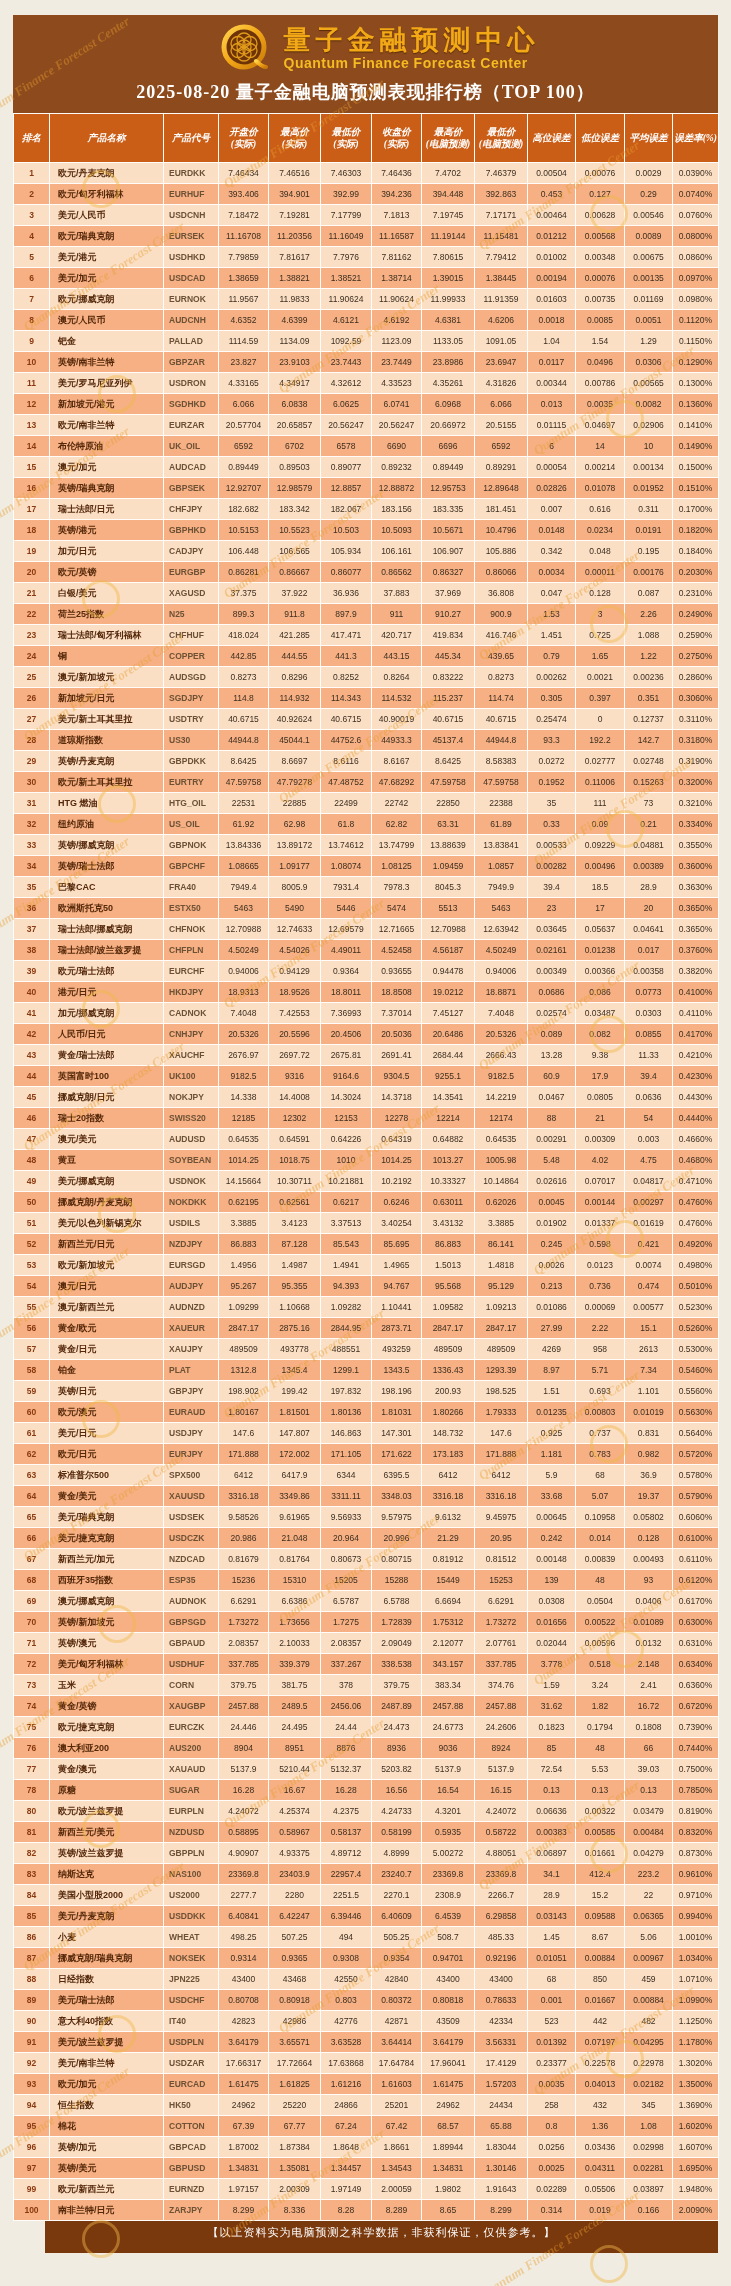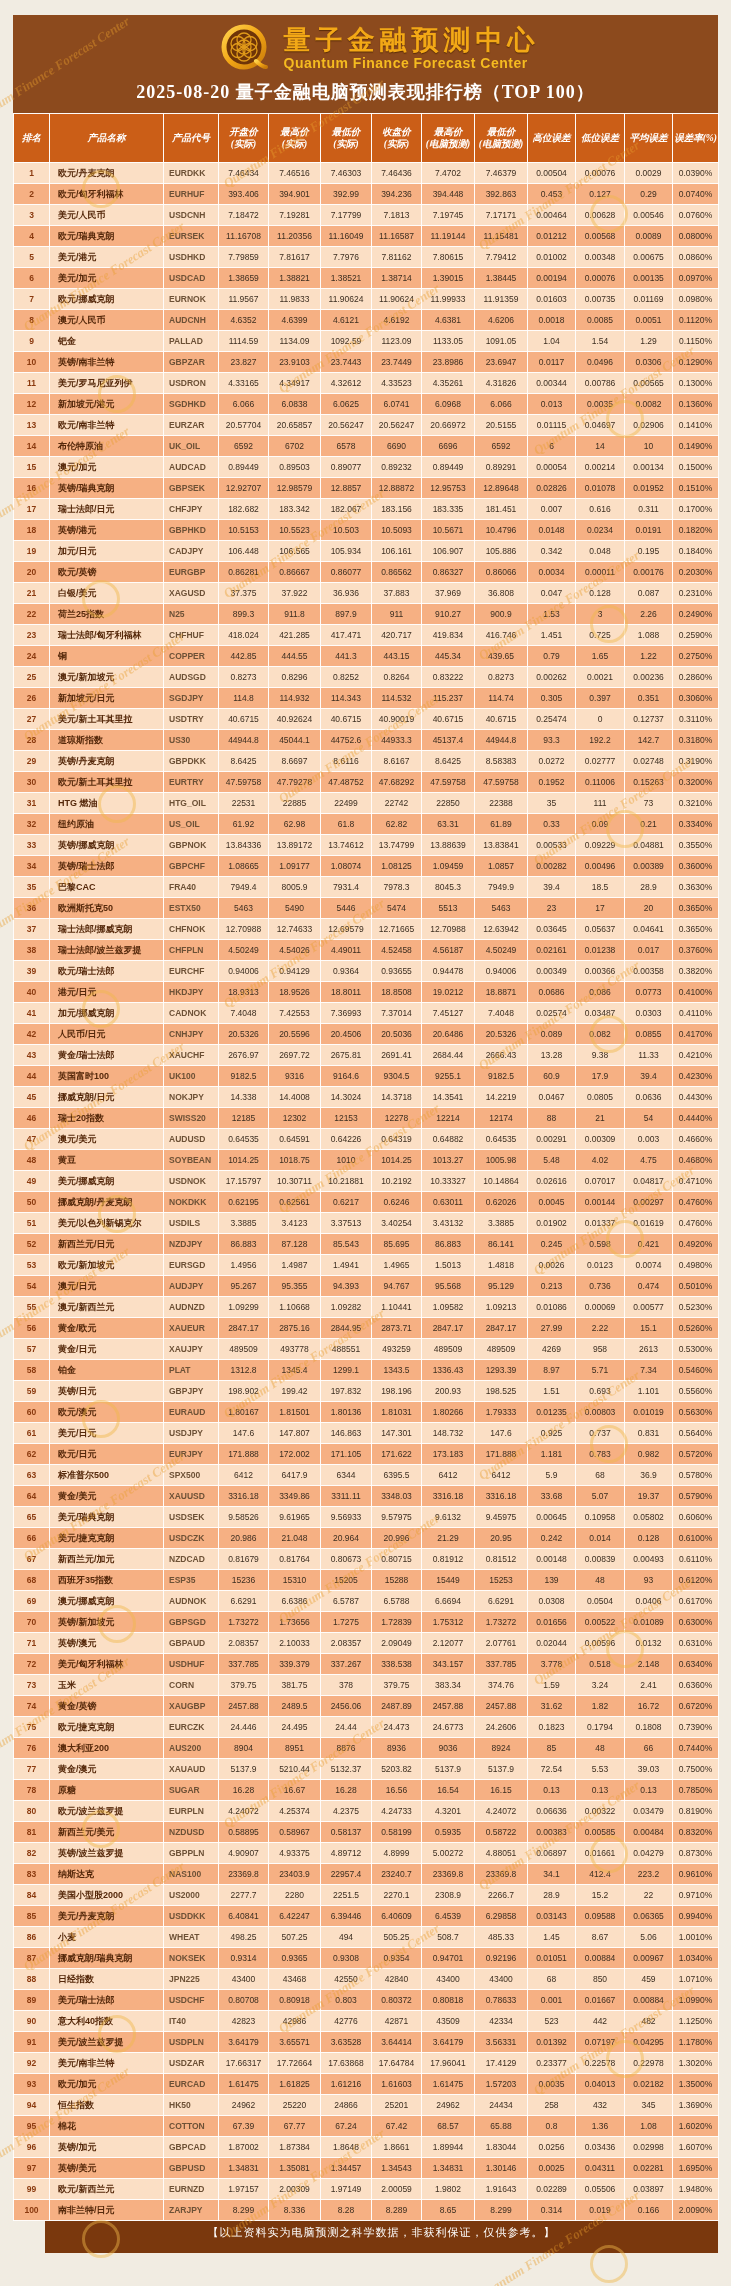--- a/index.html
+++ b/index.html
@@ -860,21 +860,21 @@
           <td class="c-low">1005.98</td>
           <td class="c-high">5.48</td>
           <td class="c-low">4.02</td>
           <td class="c-avg">4.75</td>
           <td class="c-err">0.4680%</td>
         </tr>
         <tr>
           <td class="c-rank">49</td>
           <td class="c-name">美元/挪威克朗</td>
           <td class="c-code">USDNOK</td>
-          <td class="c-open">17.15797</td>
+          <td class="c-open">14.15664</td>
           <td class="c-high">10.30711</td>
           <td class="c-low">10.21881</td>
           <td class="c-close">10.2192</td>
           <td class="c-high">10.33327</td>
           <td class="c-low">10.14864</td>
           <td class="c-high">0.02616</td>
           <td class="c-low">0.07017</td>
           <td class="c-avg">0.04817</td>
           <td class="c-err">0.4710%</td>
         </tr>

